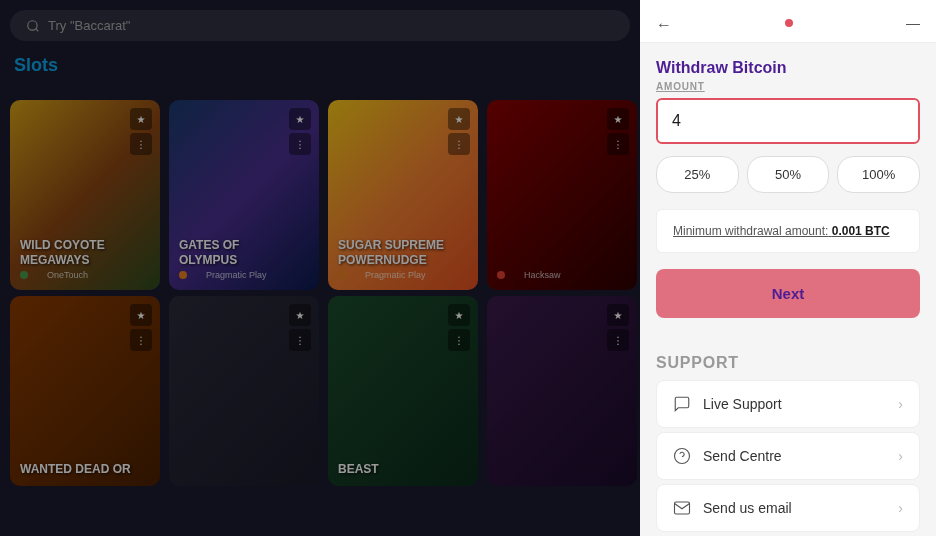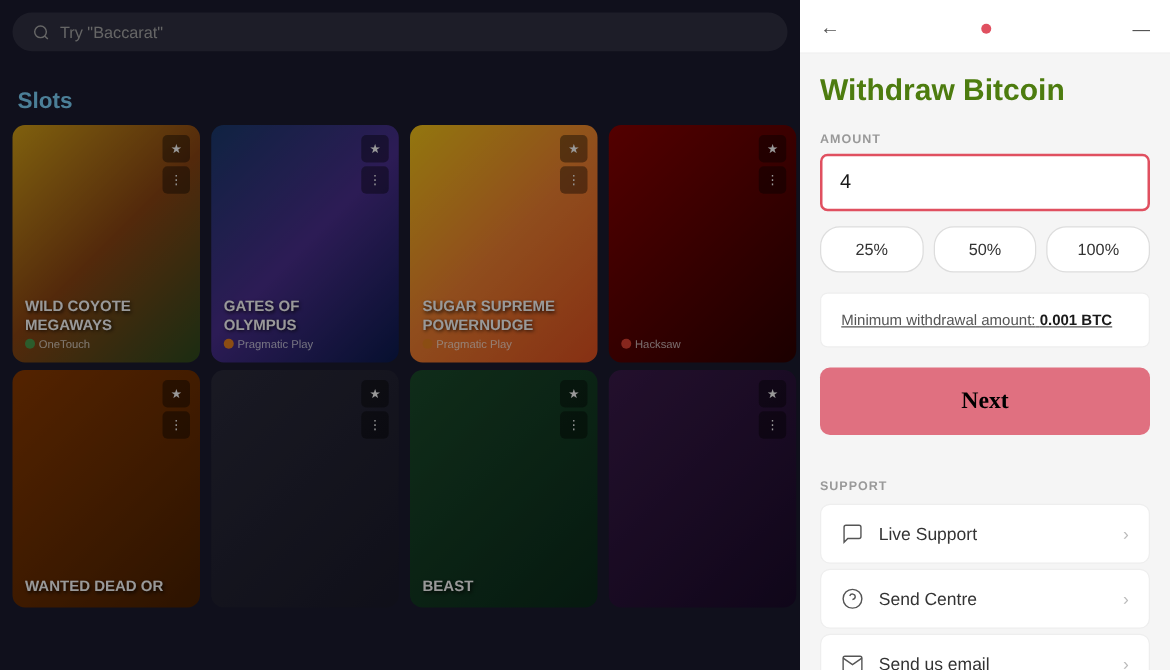--- a/index.html
+++ b/index.html
@@ -32,23 +32,23 @@
       padding: 8px 16px;
       display: flex;
       align-items: center;
       gap: 8px;
       color: #aaa;
       font-size: 14px;
     }
 
     .slots-label {
       position: absolute;
-      top: 70px;
+      top: 55px;
       left: 14px;
-      color: #7dd3fc;
+      color: #0ea5e9;
       font-size: 18px;
       font-weight: bold;
     }
 
     .game-grid {
       position: absolute;
       top: 100px;
       left: 10px;
       right: 0;
       display: grid;
@@ -86,21 +86,21 @@
       line-height: 1.2;
       text-shadow: 1px 1px 3px rgba(0,0,0,0.8);
     }
 
     .game-provider {
       font-size: 9px;
       color: rgba(255,255,255,0.7);
       margin-top: 3px;
       display: flex;
       align-items: center;
-      gap: 3px;
+      gap: 19px;
     }
 
     .provider-dot {
       width: 8px;
       height: 8px;
       border-radius: 50%;
       background: #4a9a4a;
     }
 
     .provider-dot-orange { background: #e88020; }
@@ -164,39 +164,40 @@
       font-size: 14px;
       cursor: pointer;
     }
 
     .modal-body {
       padding: 16px;
       flex: 1;
     }
 
     .withdraw-title {
-      font-size: 24px;
+      font-size: 16px;
       font-weight: 700;
-      color: #4d7c0f;
-      margin-bottom: 19px;
+      color: #4c1d95;
+      margin-bottom: 4px;
     }
 
     .balance-text {
       font-size: 12px;
       color: #666;
       margin-bottom: 16px;
     }
 
     .amount-label {
       font-size: 10px;
       font-weight: 700;
       color: #999;
       letter-spacing: 0.8px;
       text-transform: uppercase;
       margin-bottom: 6px;
+      text-decoration: underline;
     }
 
     .amount-input {
       width: 100%;
       border: 2px solid #e05060;
       border-radius: 6px;
       padding: 12px 14px;
       font-size: 16px;
       color: #1a1a1a;
       outline: none;
@@ -236,36 +237,35 @@
 
     .min-amount-bold {
       font-weight: 700;
       color: #1a1a1a;
     }
 
     .next-btn {
       width: 100%;
       padding: 16px;
       background: #e07080;
-      color: #000000;
+      color: #4c1d95;
       border: none;
       border-radius: 8px;
-      font-size: 19px;
+      font-size: 15px;
       font-weight: 600;
       cursor: pointer;
       margin-bottom: 20px;
-      font-family: Liberation Serif, serif;
     }
 
     .support-section {
       padding: 0 16px 16px;
     }
 
     .support-label {
-      font-size: 10px;
+      font-size: 16px;
       font-weight: 700;
       color: #999;
       letter-spacing: 0.8px;
       text-transform: uppercase;
       margin-bottom: 8px;
     }
 
     .support-item {
       background: #fff;
       border-radius: 8px;

